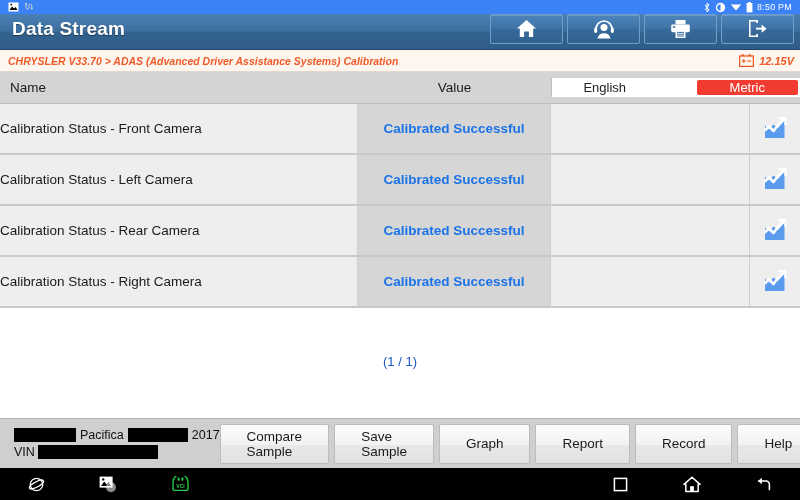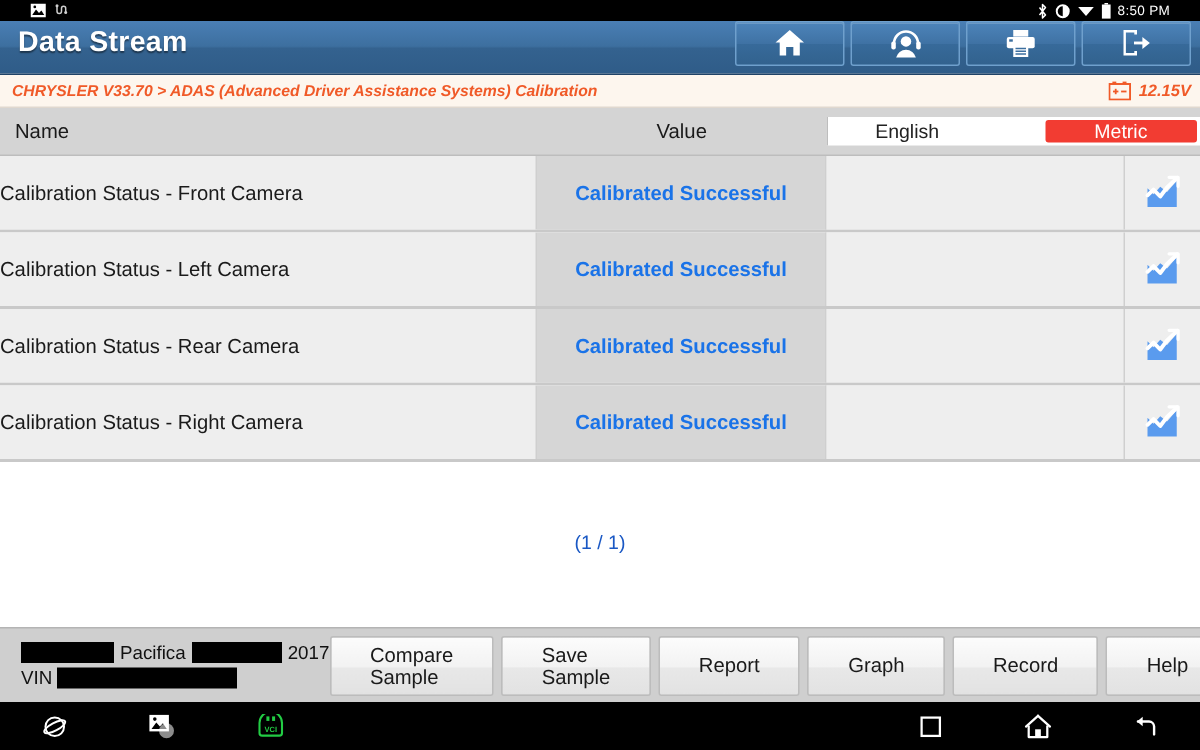--- a/index.html
+++ b/index.html
@@ -7,22 +7,22 @@
   body {
     font-family:"Liberation Sans", sans-serif;
     background:#ffffff;
     overflow:hidden;
     -webkit-font-smoothing:antialiased;
   }
   .screen { position:relative; width:800px; height:500px; display:flex; flex-direction:column; }
 
   
   .statusbar {
-    height:14px; background:#000000; color:#fff;
-    display:flex; align-items:center; padding:0 20px;
+    height:14px; background:#3b82f6; color:#fff;
+    display:flex; align-items:center; padding:0 8px;
     font-size:9px; flex:0 0 14px;
   }
   .sb-left { display:flex; align-items:center; gap:5px; }
   .sb-right { display:flex; align-items:center; gap:4px; margin-left:auto; }
   .sb-clock { font-size:9px; letter-spacing:.2px; color:#fff; }
   .sb-ico { display:block; }
 
   
   .titlebar {
     flex:0 0 36px; height:36px;
@@ -311,22 +311,22 @@
         <span style="margin-left:4px;">2017</span>
       </div>
       <div class="veh-line">
         <span class="veh-label">VIN</span>
         <span class="redact" id="rd-vin" style="width: 120px;"></span>
       </div>
     </div>
     <div class="btn-row" id="actbtns">
         <div class="act-btn">Compare Sample</div>
         <div class="act-btn">Save Sample</div>
+        <div class="act-btn">Graph</div>
         <div class="act-btn">Report</div>
-        <div class="act-btn">Graph</div>
         <div class="act-btn">Record</div>
         <div class="act-btn">Help</div>
       </div>
   </div>
 
   <div class="navbar">
     <div class="nav-left">
       <div class="nav-slot">
         <svg width="17" height="17" viewBox="0 0 17 17">
           <circle cx="8.5" cy="8.5" r="6.2" fill="none" stroke="#fff" stroke-width="1.3"></circle>

